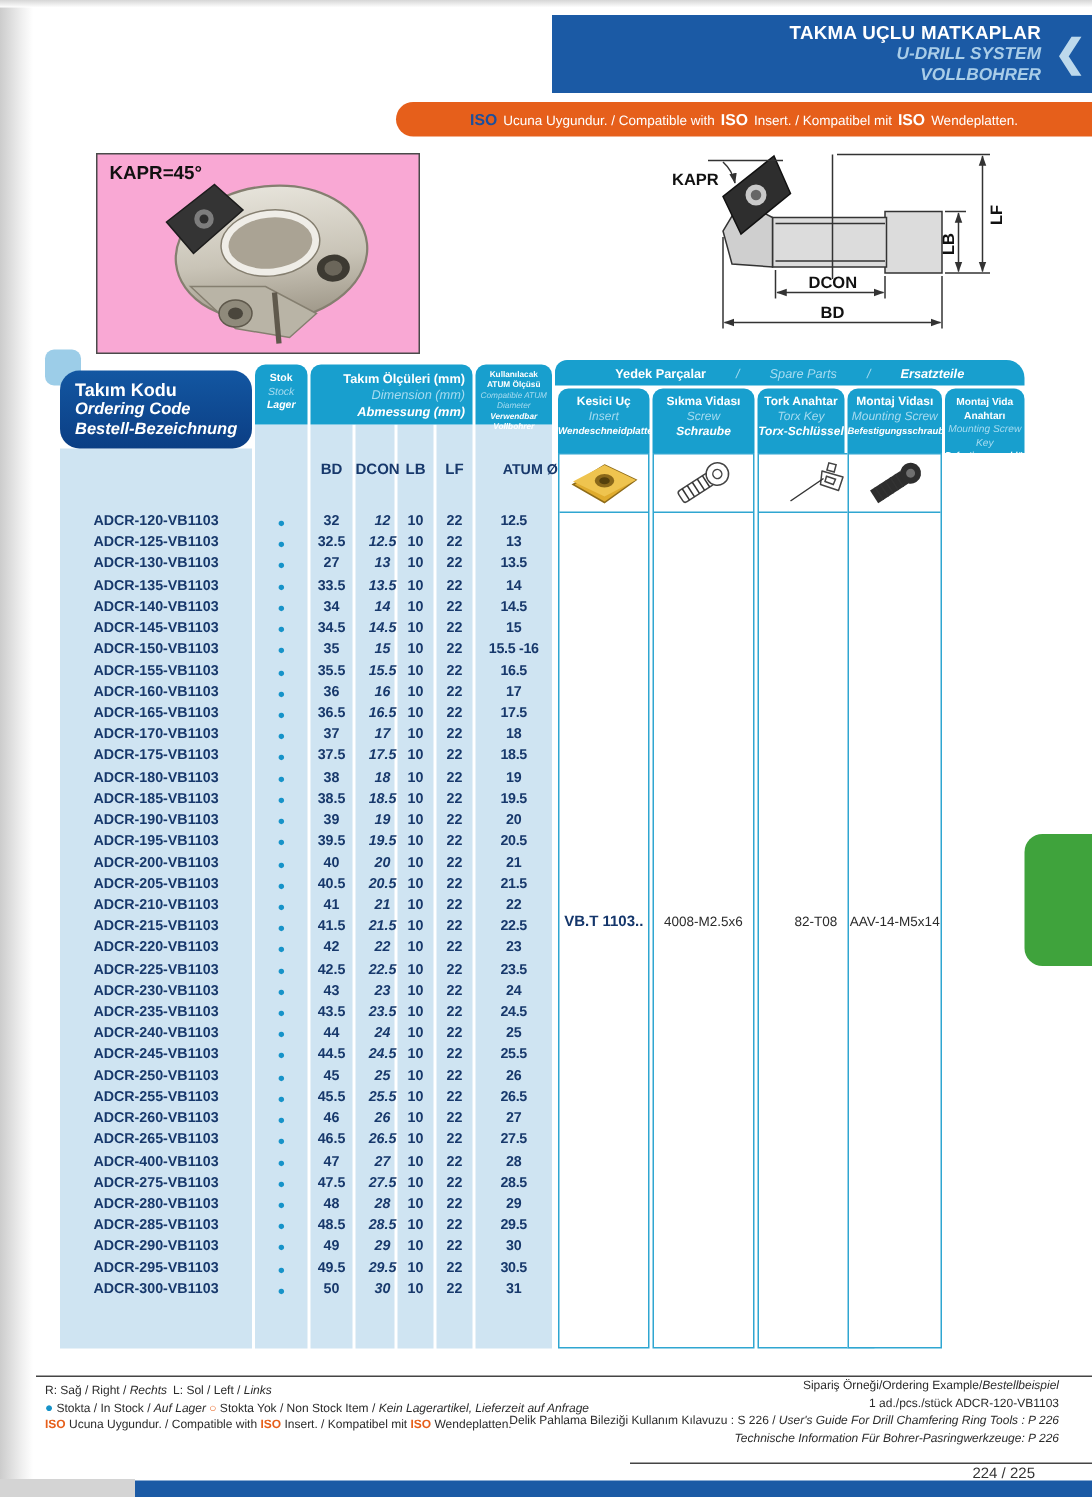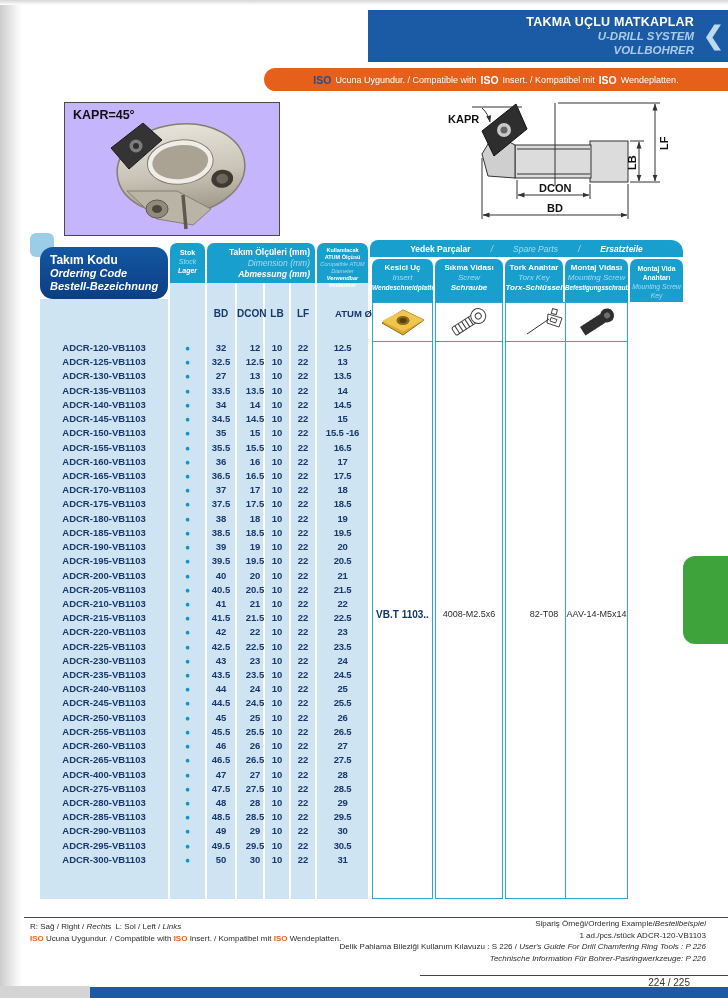--- a/index.html
+++ b/index.html
@@ -14,21 +14,21 @@
   .hdr-inner{position:absolute;right:34px;top:5px;text-align:right;line-height:14px;}
   .hdr-tr{font-weight:bold;font-size:12.5px;letter-spacing:.2px;}
   .hdr-sub{font-style:italic;font-weight:bold;font-size:11.5px;color:#a9cde8;}
   .hdr-chev{position:absolute;right:4px;top:11px;font-size:25px;color:#bdd9ec;font-weight:bold;}
   
   .iso-bar{left:264px;right:0;top:68px;height:23px;background:#e65f1b;border-radius:12px 0 0 12px;
     color:#fff;font-size:9px;display:flex;align-items:center;justify-content:center;gap:4px;}
   .iso-word{font-weight:bold;font-size:10.5px;}
   .iso-word.first{color:#1b4f9c;}
   
-  .photo-box{left:64px;top:102px;width:214px;height:132px;border:1px solid #4a4a4a;background:#c4b5fd;}
+  .photo-box{left:64px;top:102px;width:214px;height:132px;border:1px solid #4a4a4a;background:#f9a8d4;}
   .photo-label{position:absolute;left:8px;top:5px;font-weight:bold;font-size:12.5px;color:#111;}
   
   .draw-box{left:442px;top:98px;width:280px;height:136px;}
   .draw-box text{font-family:"Liberation Sans",sans-serif;font-weight:bold;font-size:11px;fill:#111;}
   
   .tbl{left:40px;top:240px;width:643px;height:670px;}
   .col-bg{position:absolute;background:#cfe4f2;}
   #bg-code{left:0;top:59px;width:128px;height:600px;}
   #bg-stock{left:130px;top:43px;width:35px;height:616px;}
   #bg-bd{left:167px;top:43px;width:28px;height:616px;}
@@ -64,21 +64,21 @@
   .dim-label{position:absolute;top:68px;text-align:center;font-weight:bold;font-size:10px;color:#17386b;}
   #dl-0{left:167px;width:28px;}#dl-1{left:197px;width:26px;}#dl-2{left:225px;width:24px;}
   #dl-3{left:251px;width:24px;}#dl-4{left:288px;width:51px;font-size:9.5px;}
   #rows{position:absolute;left:0;top:101px;width:328px;}
   .trow{position:relative;height:14.22px;}
   .trow span{position:absolute;top:0;height:14.22px;line-height:14.4px;font-size:9.5px;font-weight:bold;
     color:#17386b;text-align:center;}
   .c-code{left:0;width:128px;}
   .c-dot{left:130px;width:35px;color:#1793c9 !important;font-size:8.5px !important;}
   .c-bd{left:167px;width:28px;}
-  .c-dcon{left:197px;width:36px;}
+  .c-dcon{left:197px;width:36px;font-style:italic;}
   .c-lb{left:225px;width:24px;}
   .c-lf{left:251px;width:24px;}
   .c-atum{left:277px;width:51px;letter-spacing:-.2px;}
   .green-tab{right:0;top:556px;width:45px;height:88px;background:#3fa33c;border-radius:12px 0 0 12px;}
   
   .foot-rule{left:24px;right:0;top:917px;height:1px;background:#444;}
   .fn-left{left:30px;top:921px;font-size:8px;color:#2b2b2b;line-height:11.5px;}
   .fn-right{right:22px;top:918px;text-align:right;font-size:8px;color:#2b2b2b;line-height:11.5px;}
   .it{font-style:italic;}
   .dot-blue{color:#1793c9;font-size:9px;}
@@ -657,20 +657,24 @@
 
 <div class="abs green-tab"></div>
 
 <div class="abs foot-rule"></div>
 
 <div class="abs fn-left">
   <div>
     <span>R: Sağ / Right / </span><span class="it">Rechts</span><span> L: Sol / Left / </span><span class="it">Links</span>
   </div>
   <div>
+    <span class="dot-blue">●</span><span> Stokta / In Stock / </span><span class="it">Auf Lager</span>
+    <span class="dot-open">○</span><span> Stokta Yok / Non Stock Item / </span><span class="it">Kein Lagerartikel, Lieferzeit auf Anfrage</span>
+  </div>
+  <div>
     <span class="iso-o">ISO</span><span> Ucuna Uygundur. / Compatible with </span><span class="iso-o">ISO</span><span> Insert. / Kompatibel mit </span><span class="iso-o">ISO</span><span> Wendeplatten.</span>
   </div>
 </div>
 
 <div class="abs fn-right">
   <div>
     <span>Sipariş Örneği/Ordering Example/</span><span class="it">Bestellbeispiel</span>
   </div>
   <div>1 ad./pcs./stück  ADCR-120-VB1103</div>
   <div>

